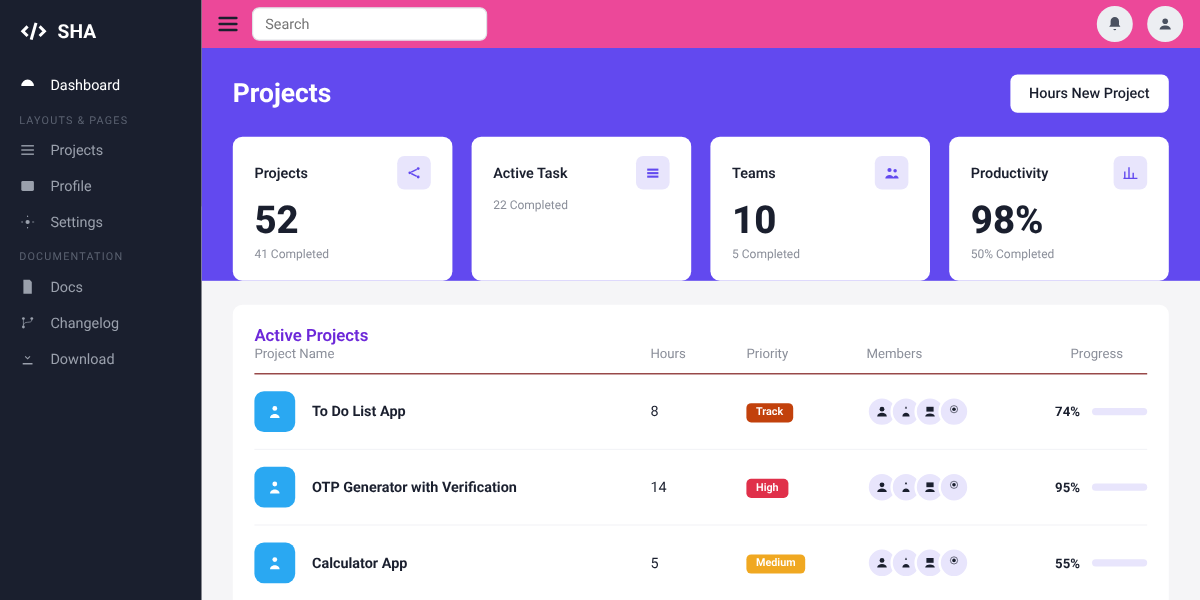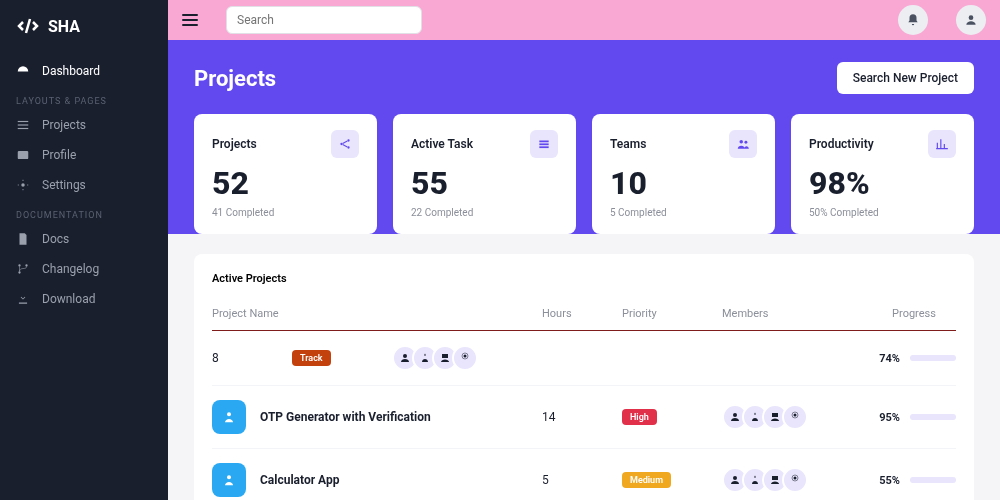--- a/index.html
+++ b/index.html
@@ -6,42 +6,42 @@
 body{background:#f5f5f7;width:1000px;height:500px;overflow:hidden}
 .app{display:flex;height:500px}
 .sidebar{width:168px;background:#1a1f2e;color:#9aa0ac;flex-shrink:0;padding-top:14px}
 .logo{display:flex;align-items:center;gap:8px;padding:0 16px 18px;color:#fff;font-weight:700;font-size:16px}
 .logo svg{width:24px;height:24px}
 .nav-item{display:flex;align-items:center;gap:12px;padding:8px 16px;font-size:12px;cursor:pointer;color:#9aa0ac}
 .nav-item.active{color:#fff}
 .nav-item svg{width:14px;height:14px;flex-shrink:0}
 .nav-section{padding:10px 16px 4px;font-size:9px;letter-spacing:1px;color:#5a6170;text-transform:uppercase}
 .main{flex:1;display:flex;flex-direction:column;overflow:hidden}
-.topbar{height:40px;background:#f9a8d4;display:flex;align-items:center;padding:0 14px;gap:28px}
+.topbar{height:40px;background:#ec4899;display:flex;align-items:center;padding:0 14px;gap:12px}
 .hamburger{cursor:pointer;display:flex;flex-direction:column;gap:3px}
 .hamburger span{width:16px;height:2px;background:#1a1f2e;border-radius:1px}
 .search{flex:0 0 196px;height:28px;border:1px solid #e0e0e6;border-radius:6px;padding:0 10px;font-size:12px;color:#6b7280;outline:none}
 .topbar-spacer{flex:1}
 .top-icon{width:30px;height:30px;border-radius:50%;background:#eceef2;display:flex;align-items:center;justify-content:center;cursor:pointer}
 .top-icon svg{width:14px;height:14px;fill:#4a5160}
 .hero{background:#6249ef;padding:22px 26px 0;position:relative}
 .hero-head{display:flex;justify-content:space-between;align-items:center;margin-bottom:20px}
 .hero-title{color:#fff;font-size:22px;font-weight:700}
 .create-btn{background:#fff;border:none;border-radius:6px;padding:9px 16px;font-size:12px;font-weight:500;color:#1a1f2e;cursor:pointer}
 .cards{display:flex;gap:16px}
 .card{flex:1;background:#fff;border-radius:8px;padding:16px 18px;position:relative}
 .card-head{display:flex;justify-content:space-between;align-items:center;margin-bottom:8px}
 .card-label{font-size:12px;font-weight:600;color:#1a1f2e}
 .card-icon{width:28px;height:28px;border-radius:6px;background:#e8e5fc;display:flex;align-items:center;justify-content:center}
 .card-icon svg{width:14px;height:14px;fill:#6249ef}
 .card-value{font-size:32px;font-weight:800;color:#1a1f2e;line-height:1.1;margin-bottom:6px}
 .card-sub{font-size:10px;color:#8b8f9a}
 .content{background:#f5f5f7;padding:20px 26px;flex:1;overflow:hidden;margin-top:-62px;padding-top:82px}
 .panel{background:#fff;border-radius:8px;padding:18px}
-.panel-title{font-size:11px;font-weight:600;margin-bottom:22px;color:#000000}
+.panel-title{font-size:14px;font-weight:600;margin-bottom:0;color:#6d28d9}
 .table{width:100%;font-size:12px}
 .thead{display:flex;color:#8b8f9a;font-size:11px;padding-bottom:10px;border-bottom:1px solid #7f1d1d}
 .th-name{flex:0 0 330px}
 .th-hours{flex:0 0 80px;text-align:left}
 .th-priority{flex:0 0 100px}
 .th-members{flex:0 0 150px}
 .th-progress{flex:1;text-align:center}
 .trow{display:flex;align-items:center;padding:14px 0;border-bottom:1px solid #f3f4f7}
 .td-name{flex:0 0 330px;display:flex;align-items:center;gap:14px;font-weight:700;color:#1a1f2e;font-size:12px}
 .proj-icon{width:34px;height:34px;border-radius:8px;background:#2aa8f2;display:flex;align-items:center;justify-content:center}
@@ -144,21 +144,21 @@
         <svg viewBox="0 0 24 24">
             <circle cx="12" cy="8" r="4"></circle>
             <path d="M4 20c0-4 4-6 8-6s8 2 8 6"></path>
           </svg>
       </div>
     </div>
 
     <div class="hero">
       <div class="hero-head">
         <h1 class="hero-title">Projects</h1>
-        <button class="create-btn">Search New Project</button>
+        <button class="create-btn">Hours New Project</button>
       </div>
       <div class="cards" id="cards">
           <div class="card">
             <div class="card-head">
               <span class="card-label">Projects</span>
               <span class="card-icon">
                 <svg viewBox="0 0 24 24">
                   <circle cx="6" cy="12" r="2"></circle>
                   <circle cx="18" cy="6" r="2"></circle>
                   <circle cx="18" cy="18" r="2"></circle>
@@ -173,21 +173,20 @@
             <div class="card-head">
               <span class="card-label">Active Task</span>
               <span class="card-icon">
                 <svg viewBox="0 0 24 24">
                   <rect x="4" y="6" width="16" height="3"></rect>
                   <rect x="4" y="11" width="16" height="3"></rect>
                   <rect x="4" y="16" width="16" height="3"></rect>
                 </svg>
               </span>
             </div>
-            <div class="card-value">55</div>
             <div class="card-sub">22 Completed</div>
           </div>
           <div class="card">
             <div class="card-head">
               <span class="card-label">Teams</span>
               <span class="card-icon">
                 <svg viewBox="0 0 24 24">
                   <circle cx="9" cy="8" r="3"></circle>
                   <circle cx="17" cy="9" r="2.5"></circle>
                   <path d="M3 20c0-3 3-5 6-5s6 2 6 5M14 20c0-2 2-4 4-4s4 2 4 4"></path>
@@ -218,20 +217,29 @@
         <div class="table">
           <div class="thead">
             <div class="th-name">Project Name</div>
             <div class="th-hours">Hours</div>
             <div class="th-priority">Priority</div>
             <div class="th-members">Members</div>
             <div class="th-progress">Progress</div>
           </div>
           <div id="tbody">
               <div class="trow">
+                <div class="td-name">
+                  <span class="proj-icon">
+                    <svg viewBox="0 0 24 24">
+                      <circle cx="12" cy="8" r="3"></circle>
+                      <path d="M6 20c0-3 3-5 6-5s6 2 6 5"></path>
+                    </svg>
+                  </span>
+                  <span>To Do List App</span>
+                </div>
                 <div class="td-hours">8</div>
                 <div class="td-priority"><span class="badge track">Track</span></div>
                 <div class="td-members">
                   <span class="avatar">
                     <svg viewBox="0 0 24 24">
                       <circle cx="12" cy="8" r="4"></circle>
                       <path d="M4 20c0-4 4-6 8-6s8 2 8 6"></path>
                     </svg>
                   </span>
                   <span class="avatar">

